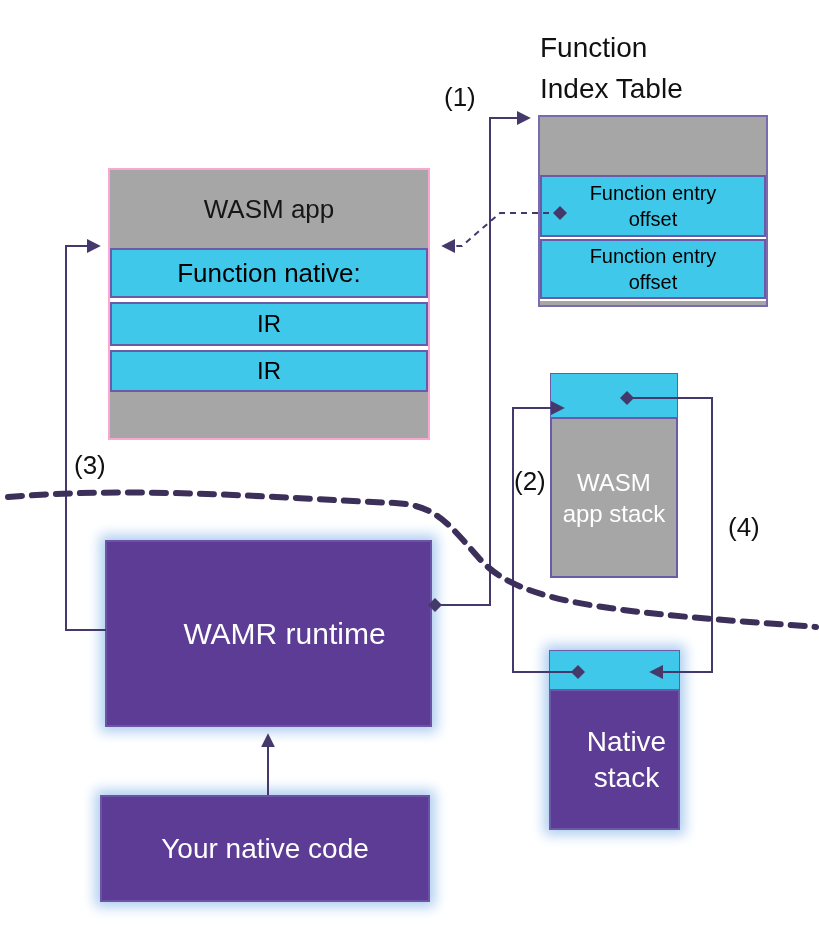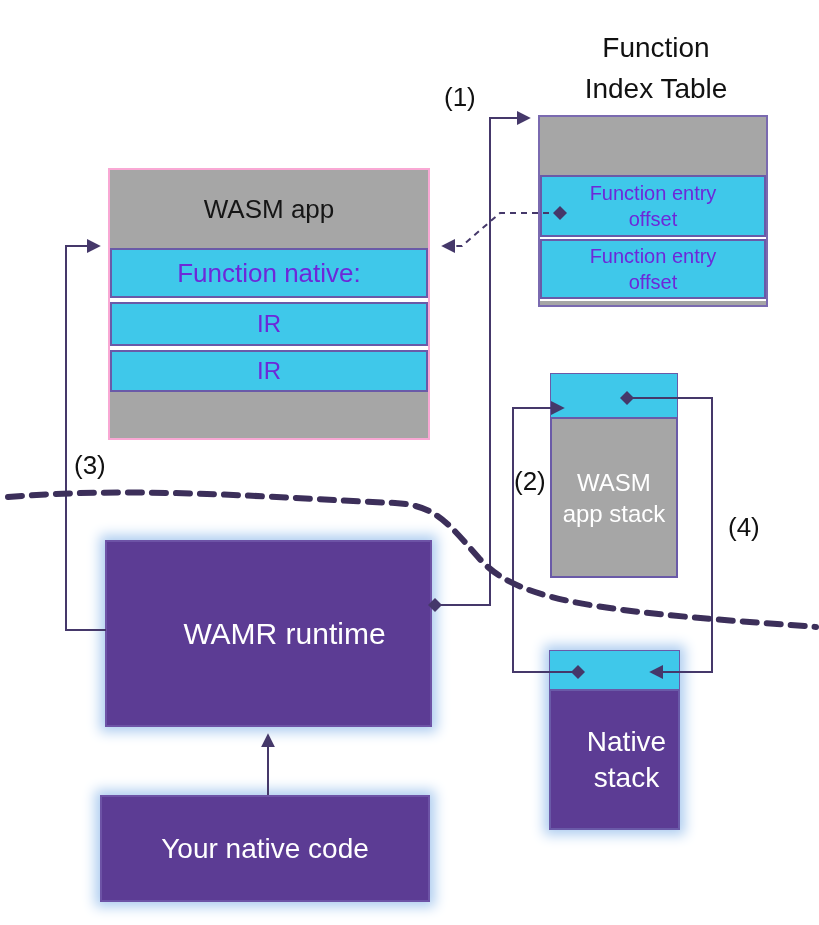--- a/index.html
+++ b/index.html
@@ -5,32 +5,32 @@
   html,body{margin:0;padding:0;background:#ffffff;}
   #canvas{
     position:relative;width:819px;height:925px;background:#ffffff;
     font-family:"Liberation Sans",sans-serif;overflow:hidden;
   }
   .abs{position:absolute;box-sizing:border-box;}
   .pre{white-space:pre-line;}
   .center{display:flex;align-items:center;justify-content:center;text-align:center;}
 
   
-  .fit-title{left:540px;top:28px;width:232px;font-size:28px;line-height:1.45;color:#111111;text-align:center;}
+  .fit-title{left:540px;top:28px;width:232px;font-size:28px;line-height:1.45;color:#111111;}
   .marker{font-size:26px;color:#111111;}
   #m1{left:444px;top:82px;}
   #m2{left:514px;top:466px;}
   #m3{left:74px;top:450px;}
   #m4{left:728px;top:512px;}
 
   
   .wasm-app{left:108px;top:168px;width:322px;height:272px;background:#ffffff;border:2px solid #f9a8d4;}
   .wasm-app .graytop{left:0;right:0;top:0;height:78px;background:#a6a6a6;color:#161616;font-size:26px;}
   .wasm-app .graybottom{left:0;right:0;top:222px;bottom:0;background:#a6a6a6;}
-  .cyanrow{background:#3fc8ea;border:2px solid #6a5aa8;color:#6d28d9;left:0;right:0;}
+  .cyanrow{background:#3fc8ea;border:2px solid #6a5aa8;color:#000000;left:0;right:0;}
   .wasm-app .r1{top:78px;height:50px;font-size:26px;}
   .wasm-app .r2{top:132px;height:44px;font-size:24px;}
   .wasm-app .r3{top:180px;height:42px;font-size:24px;}
 
   
   .fit-box{left:538px;top:115px;width:230px;height:192px;background:#ffffff;border:2px solid #7a6ab0;}
   .fit-box .graytop{left:0;right:0;top:0;height:58px;background:#a6a6a6;}
   .fit-box .graybottom{left:0;right:0;top:184px;bottom:0;background:#a6a6a6;}
   .fit-box .o1{top:58px;height:62px;font-size:20px;line-height:1.3;}
   .fit-box .o2{top:122px;height:60px;font-size:20px;line-height:1.3;}

